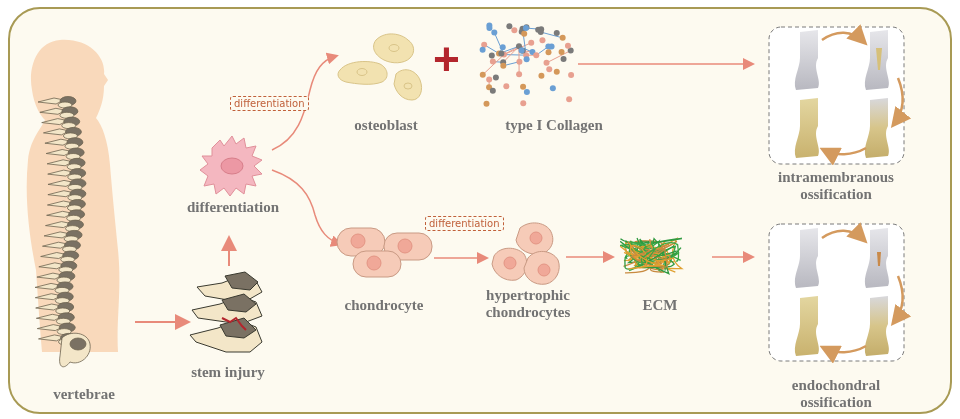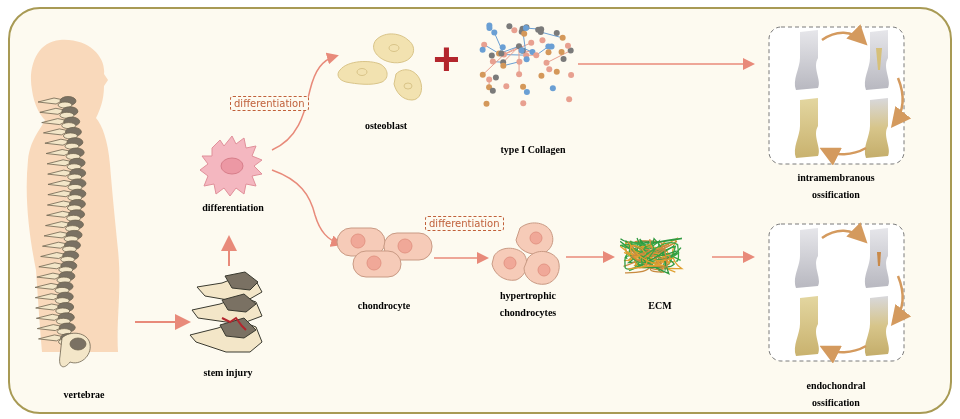--- a/index.html
+++ b/index.html
@@ -1,19 +1,19 @@
 <!DOCTYPE html>
 <html><head>
 <meta charset="utf-8">
 <style>
   html, body { margin: 0; padding: 0; background: #ffffff; }
   body { width: 960px; height: 419px; position: relative; overflow: hidden; font-family: "Liberation Serif", serif; }
   .frame { position: absolute; left: 8px; top: 7px; width: 940px; height: 403px; border: 2px solid #a89a54; border-radius: 32px; background: #fdfaf0; }
   svg.art { position: absolute; left: 0; top: 0; }
-  .label { position: absolute; font-family: "Liberation Serif", serif; font-weight: bold; font-size: 10px; color: #000000; text-align: center; line-height: 17px; white-space: nowrap; transform: translateX(-50%); }
+  .label { position: absolute; font-family: "Liberation Serif", serif; font-weight: bold; font-size: 15px; color: #737373; text-align: center; line-height: 17px; white-space: nowrap; transform: translateX(-50%); }
   .diff-tag { position: absolute; font-family: "DejaVu Sans", sans-serif; font-size: 10px; color: #c0603a; border: 1.5px dashed #c0603a; border-radius: 3px; padding: 1px 3px; background: #fdfaf0; white-space: nowrap; }
   .plus { position: absolute; left: 433px; top: 36px; font-family: "Liberation Sans", sans-serif; font-weight: bold; font-size: 46px; color: #b3262d; line-height: 46px; }
 </style>
 </head>
 <body>
 
 <div class="frame"></div>
 
 <svg class="art" width="960" height="419" viewBox="0 0 960 419">
   <defs>
@@ -370,21 +370,21 @@
 
 <div class="diff-tag" style="left:230px; top:96px;">differentiation</div>
 <div class="diff-tag" style="left:425px; top:216px;">differentiation</div>
 
 <div class="label" style="left:84px; top:386px;">vertebrae</div>
 <div class="label" style="left:228px; top:364px;">stem injury</div>
 <div class="label" style="left:233px; top:199px;">
   <div>differentiation</div>
 </div>
 <div class="label" style="left:386px; top:117px;">osteoblast</div>
-<div class="label" style="left:533px; top:117px;margin-top:24px;">type I Collagen</div>
+<div class="label" style="left:554px; top:117px;">type I Collagen</div>
 <div class="label" style="left:384px; top:297px;">chondrocyte</div>
 <div class="label" style="left:528px; top:287px;">
   <div>hypertrophic</div>
   <div>chondrocytes</div>
 </div>
 <div class="label" style="left:660px; top:297px;">ECM</div>
 <div class="label" style="left:836px; top:169px;text-align:center;">
   <div>intramembranous</div>
   <div>ossification</div>
 </div>

